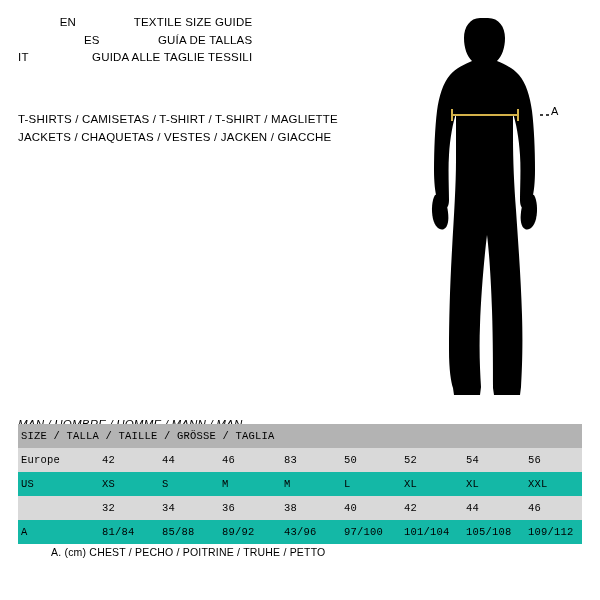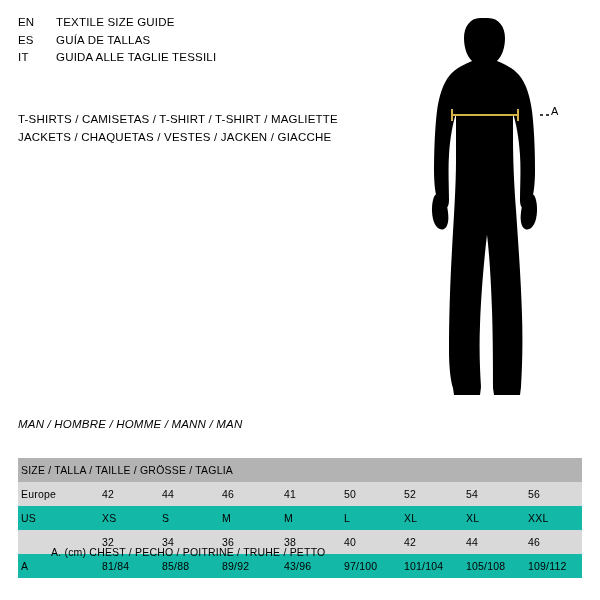--- a/index.html
+++ b/index.html
@@ -25,28 +25,30 @@
   .lang-block {
     position: absolute;
     left: 18px;
     top: 14px;
     font-size: 11.5px;
     line-height: 17.5px;
   }
   .lang-row {
     display: flex;
     white-space: nowrap;
+    justify-content: flex-end;
   }
   .lang-code {
     width: 38px;
     flex: 0 0 38px;
     letter-spacing: 0.2px;
   }
   .lang-text {
     letter-spacing: 0.2px;
+    margin-left: 36px;
   }
 
   
   .category-block {
     position: absolute;
     left: 18px;
     top: 110px;
     font-size: 11.5px;
     line-height: 18px;
     letter-spacing: 0.2px;
@@ -81,25 +83,26 @@
     top: 418px;
     font-size: 11.5px;
     letter-spacing: 0.2px;
     white-space: nowrap;
     font-style: italic;
   }
 
   .size-table {
     position: absolute;
     left: 18px;
-    top: 458px;
+    top: 424px;
     width: 564px;
     border-collapse: collapse;
     font-size: 10.5px;
     table-layout: fixed;
+    font-family: Liberation Mono, monospace;
   }
   .size-table td {
     padding: 4px 0 4px 0;
     text-align: left;
     letter-spacing: 0.2px;
     vertical-align: middle;
     height: 16px;
   }
   .size-table td.label-cell {
     padding-left: 3px;
@@ -226,21 +229,21 @@
     </colgroup>
     <tbody>
       <tr class="head-row">
         <td class="label-cell" colspan="9">SIZE / TALLA / TAILLE / GRÖSSE / TAGLIA</td>
       </tr>
       <tr class="shade-row">
         <td class="label-cell">Europe</td>
         <td>42</td>
         <td>44</td>
         <td>46</td>
-        <td>41</td>
+        <td>83</td>
         <td>50</td>
         <td>52</td>
         <td>54</td>
         <td>56</td>
       </tr>
       <tr class="plain-row">
         <td class="label-cell">US</td>
         <td>XS</td>
         <td>S</td>
         <td>M</td>

